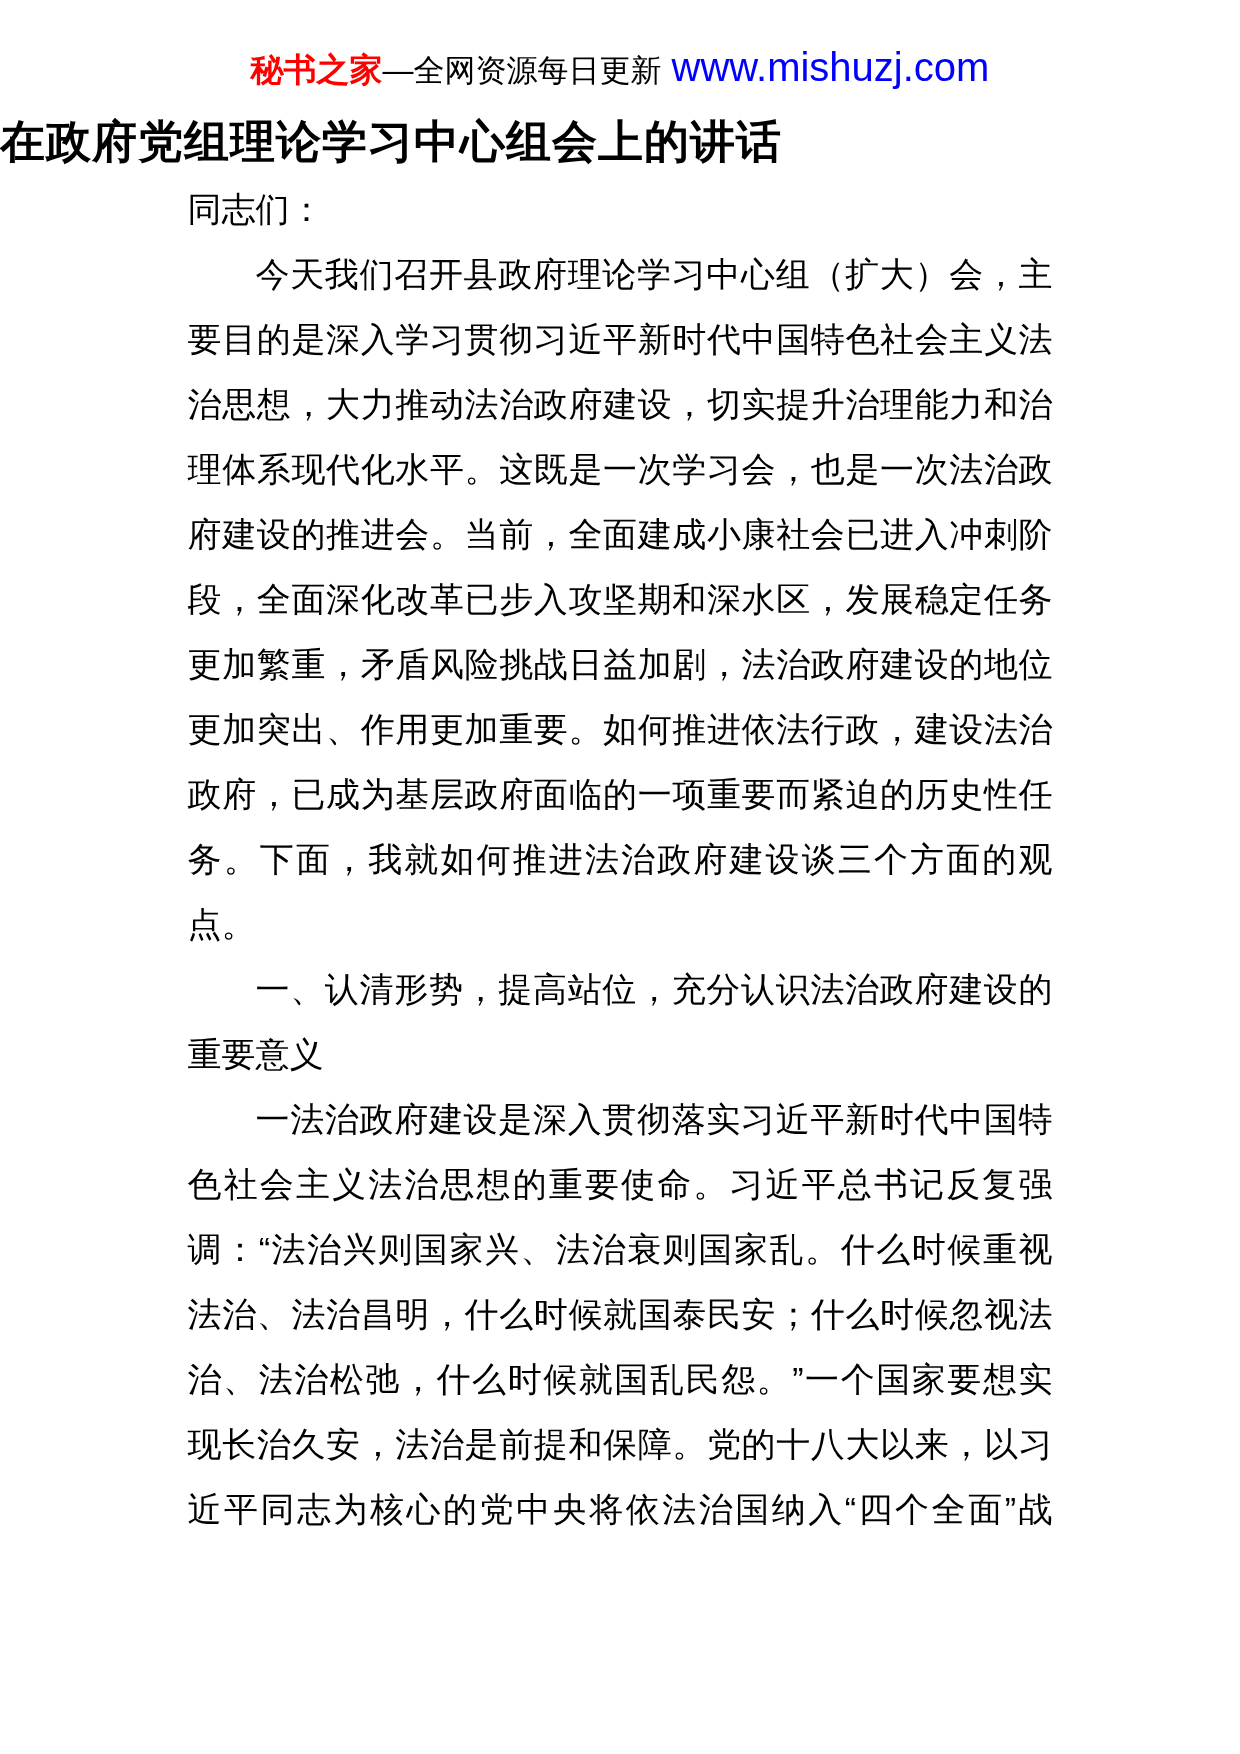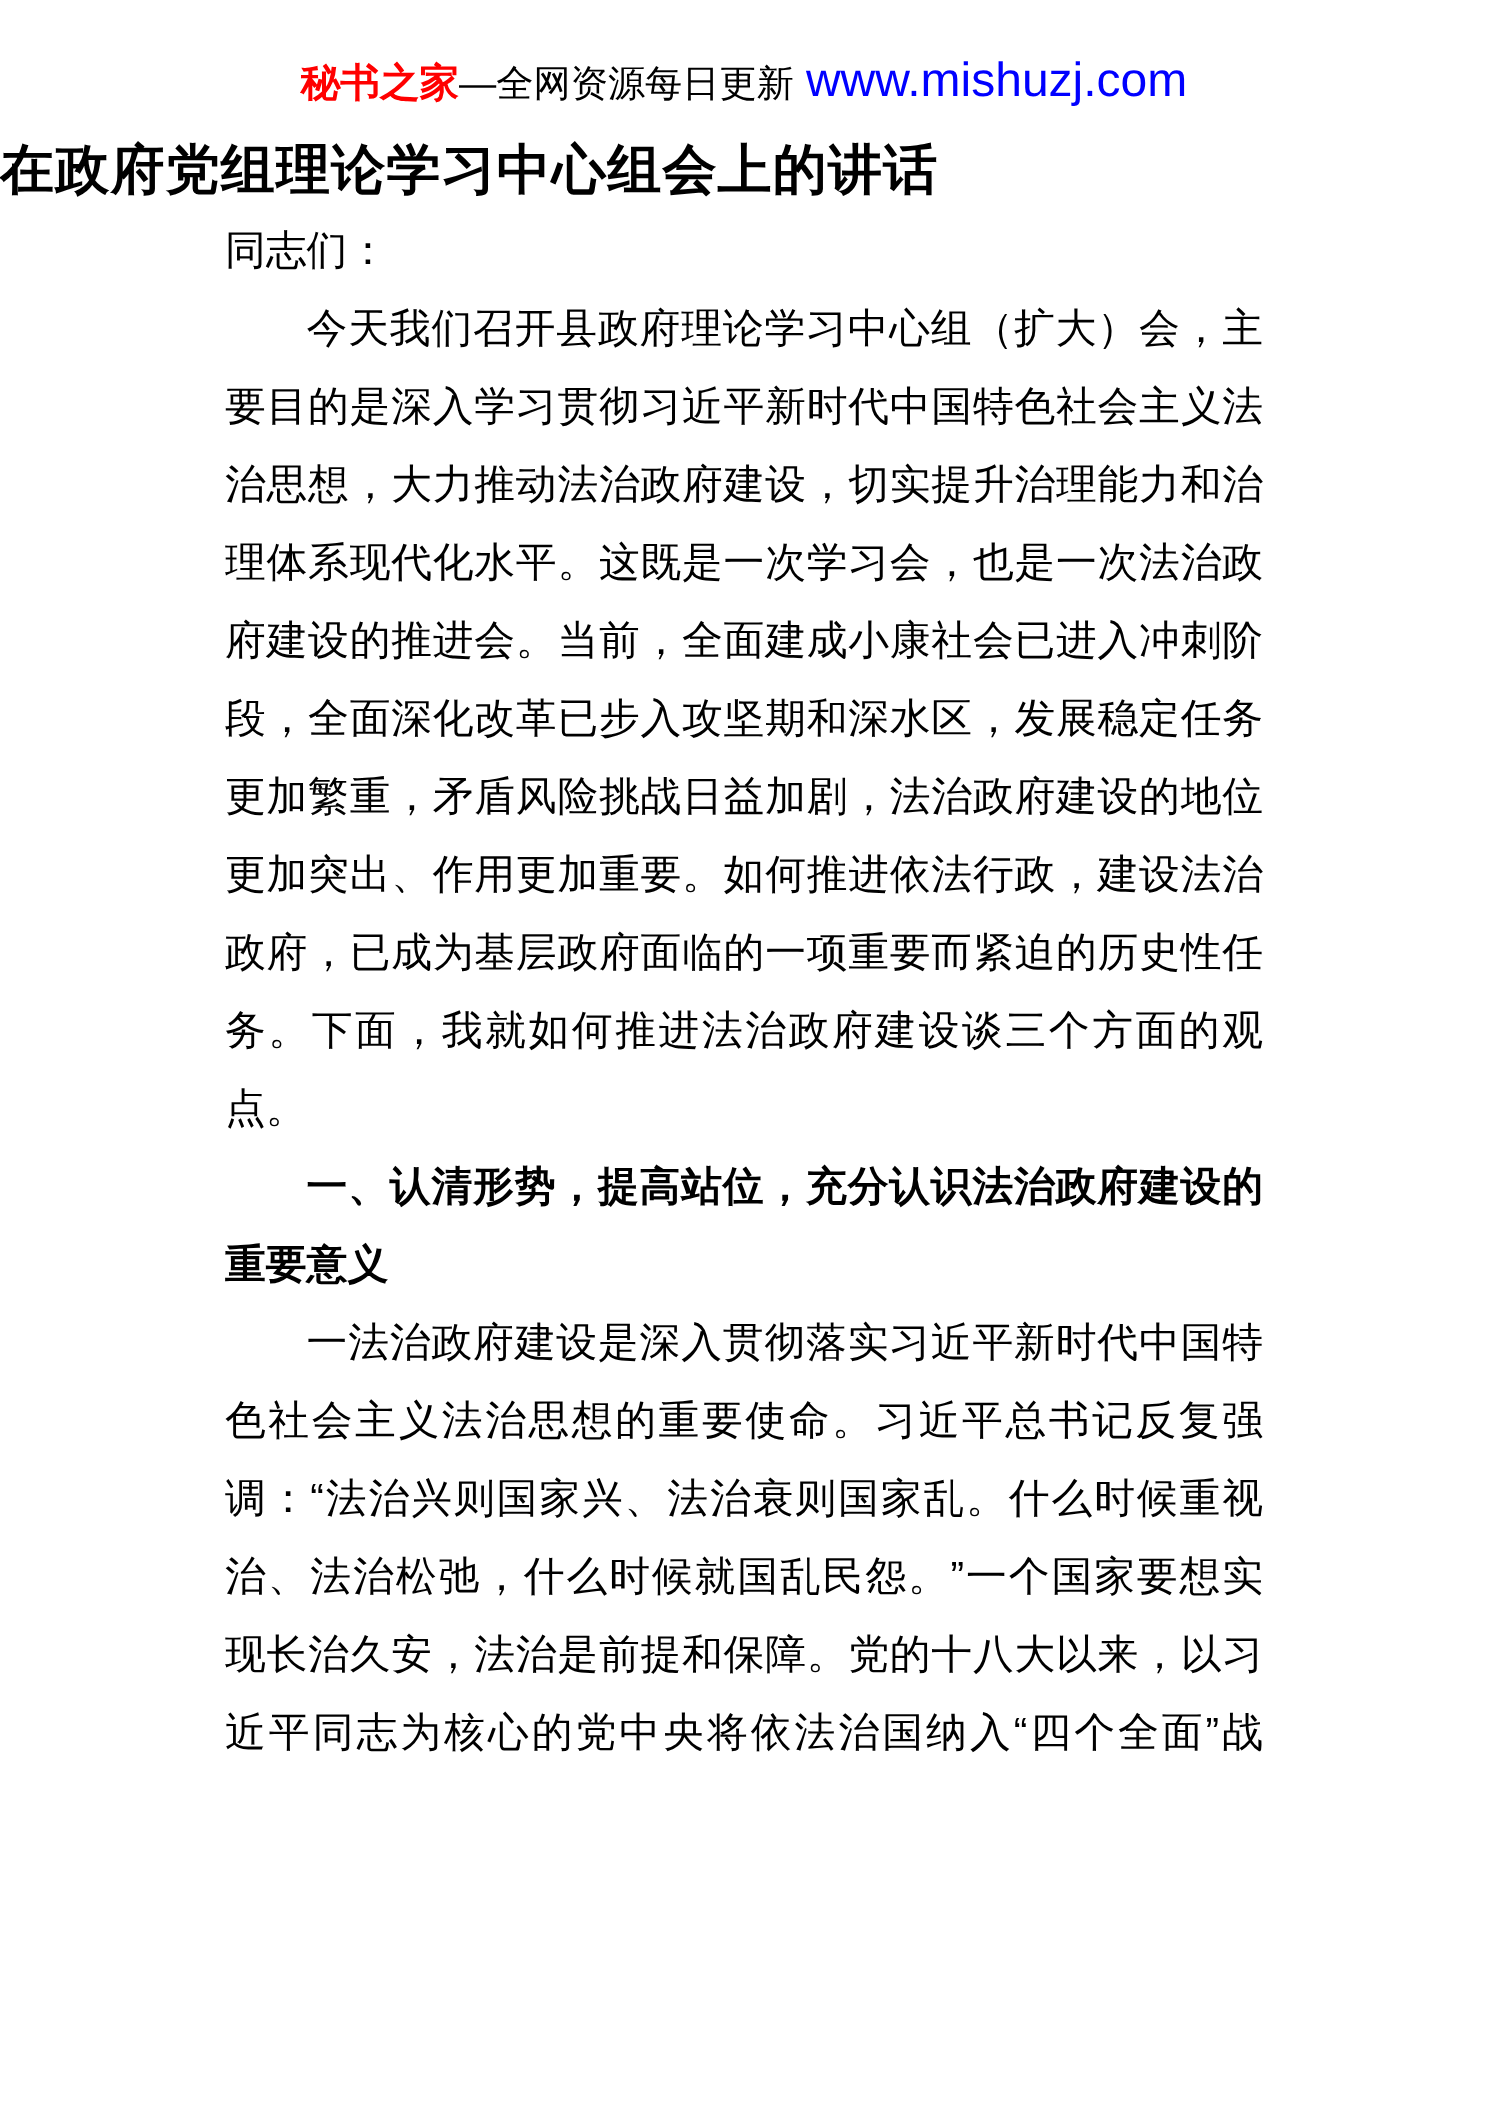--- a/index.html
+++ b/index.html
@@ -62,21 +62,21 @@
     text-align-last: justify;
   }
   .ln.short {
     text-align: center;
     text-align-last: left;
   }
   .ln.ind {
     text-indent: 2em;
   }
   .ln.bold {
-    font-weight: bold;
+    font-weight: normal;
   }
 </style>
 </head>
 <body>
 
 <div class="page">
 
   <div class="site-header">
     <span class="site-name" style="color: rgb(255, 0, 0);">秘书之家</span><span class="site-dash">—</span><span class="site-tagline">全网资源每日更新</span><span class="site-url" style="color: rgb(0, 0, 255);">www.mishuzj.com</span>
   </div>
@@ -94,18 +94,19 @@
     <div class="ln">更加繁重，矛盾风险挑战日益加剧，法治政府建设的地位</div>
     <div class="ln">更加突出、作用更加重要。如何推进依法行政，建设法治</div>
     <div class="ln">政府，已成为基层政府面临的一项重要而紧迫的历史性任</div>
     <div class="ln">务。下面，我就如何推进法治政府建设谈三个方面的观</div>
     <div class="ln short">点。</div>
     <div class="ln ind bold">一、认清形势，提高站位，充分认识法治政府建设的</div>
     <div class="ln short bold">重要意义</div>
     <div class="ln ind">一法治政府建设是深入贯彻落实习近平新时代中国特</div>
     <div class="ln">色社会主义法治思想的重要使命。习近平总书记反复强</div>
     <div class="ln">调：“法治兴则国家兴、法治衰则国家乱。什么时候重视</div>
+    <div class="ln">法治、法治昌明，什么时候就国泰民安；什么时候忽视法</div>
     <div class="ln">治、法治松弛，什么时候就国乱民怨。”一个国家要想实</div>
     <div class="ln">现长治久安，法治是前提和保障。党的十八大以来，以习</div>
     <div class="ln">近平同志为核心的党中央将依法治国纳入“四个全面”战</div>
   </div>
 
 </div>
 
 </body></html>

